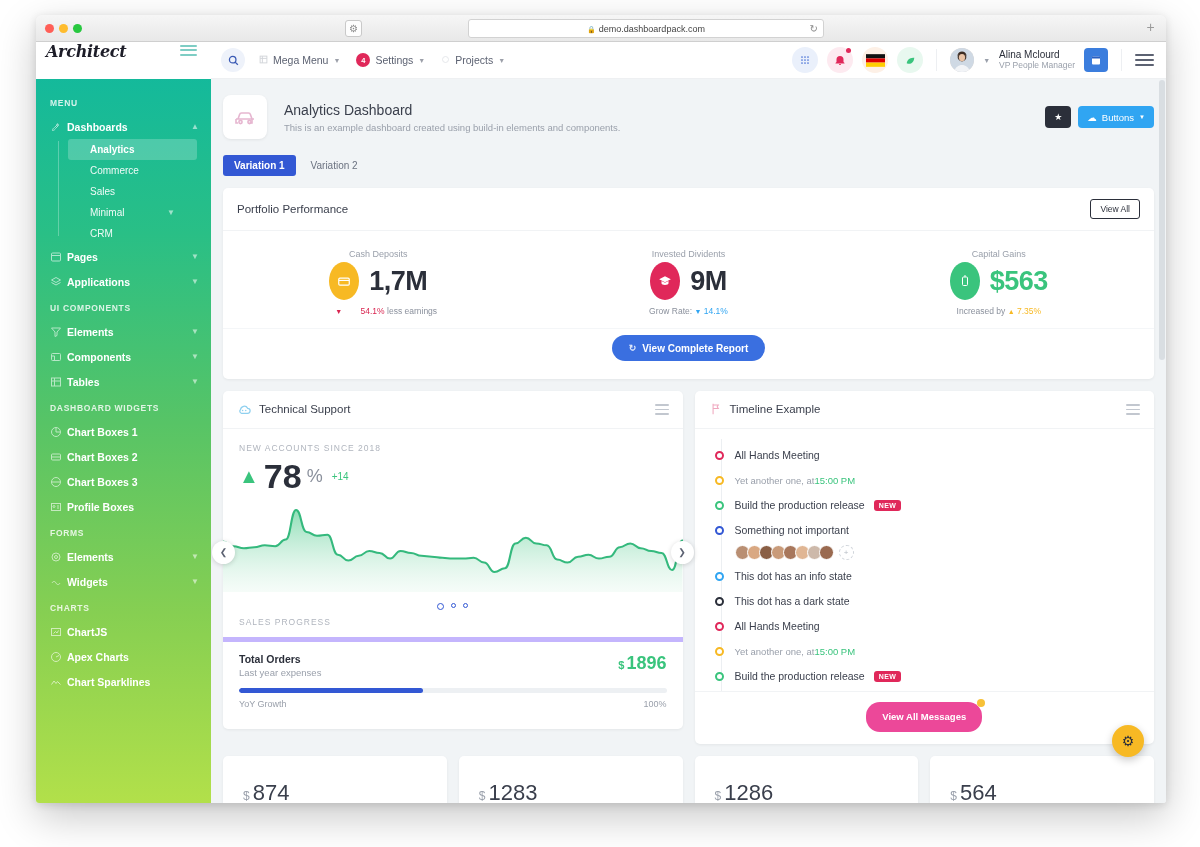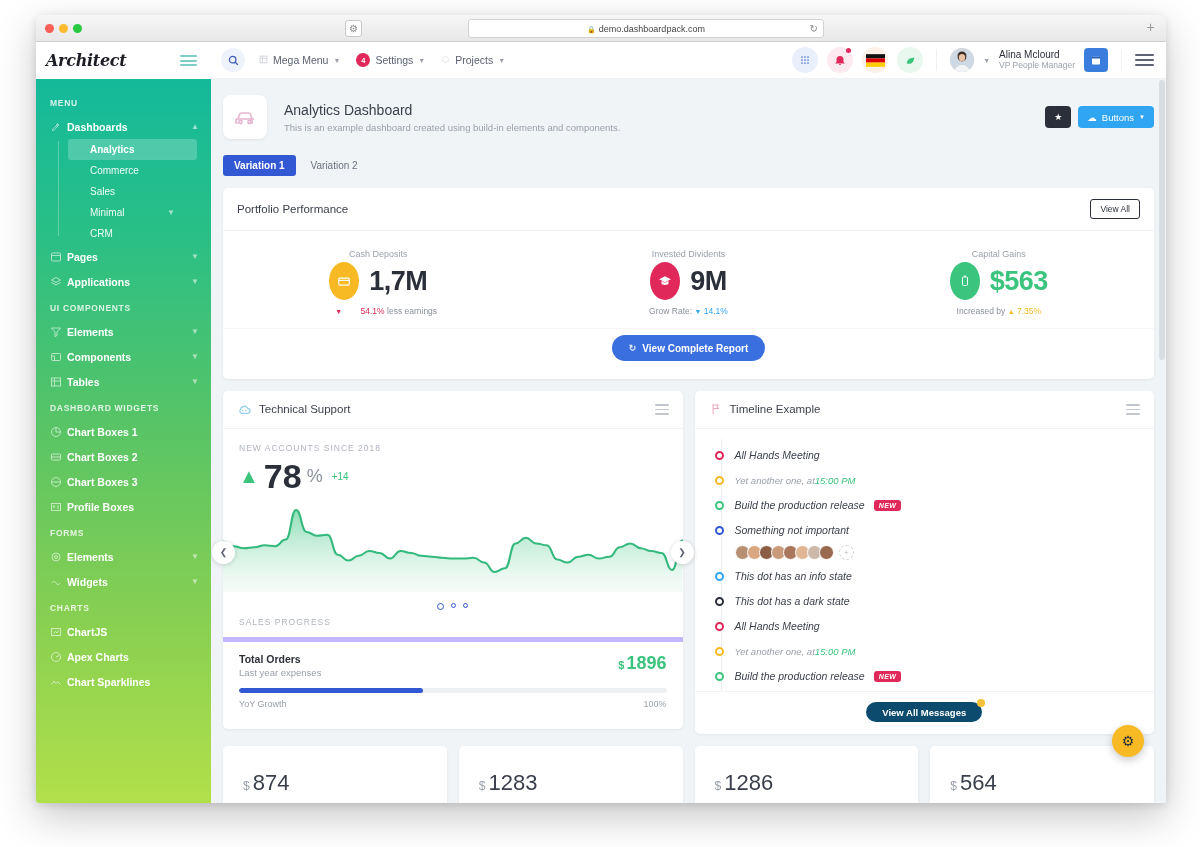--- a/index.html
+++ b/index.html
@@ -38,21 +38,21 @@
 
   .viewport{ position:relative; height:761px; background:#f1f4f6; overflow:hidden; }
 
   
   .sidebar{
     position:absolute; left:0; top:0; width:175px; height:761px;
     background:linear-gradient(180deg,#0fb8a0 0%, #29bf86 25%, #57c466 50%, #86cf52 75%, #b2e04a 100%);
     overflow:hidden;
   }
   .side-head{
-    height:37px; background:#fff; display:flex; align-items:center; justify-content:space-between;
+    height:37px; background:#fff; display:flex; align-items:flex-start; justify-content:space-between;
     padding:0 14px 0 10px;
   }
   .logo{ font-family:"DejaVu Serif", serif; font-style:italic; font-weight:700; font-size:16px; color:#1d1d28; letter-spacing:-.3px;}
   .burger-sm{ width:17px; }
   .burger-sm span{ display:block; height:2px; background:#7ecdc4; margin:2.5px 0; border-radius:2px;}
 
   .side-scroll{ padding:10px 0 20px; }
   .side-cap{ color:rgba(255,255,255,.82); font-size:8.5px; font-weight:700; letter-spacing:.7px; padding:9px 0 6px 14px; text-transform:uppercase;}
   .side-item{
     display:flex; align-items:center; height:25px; padding:0 12px 0 14px;
@@ -162,33 +162,33 @@
   .ord-t{ font-size:10.5px; font-weight:700; color:#2b2f3a;}
   .ord-s{ font-size:9.5px; color:#9aa0ab; margin-top:2px;}
   .ord-v{ margin-left:auto; font-size:18px; font-weight:700; color:#3ac47d;}
   .ord-v small{ font-size:11px; margin-right:2px;}
   .bar{ height:5px; background:#edf0f3; border-radius:3px; margin-top:10px; overflow:hidden;}
   .bar i{ display:block; height:100%; background:#3358d4; border-radius:3px;}
   .bar-lbls{ display:flex; margin-top:6px; font-size:9px; color:#9aa0ab;}
   .bar-lbls span:last-child{ margin-left:auto;}
 
   
-  .tl{ padding:14px 27px 0 20px; position:relative; height:262px; overflow:hidden;font-style:italic;}
+  .tl{ padding:14px 27px 0 20px; position:relative; height:262px; overflow:hidden;}
   .tl:before{ content:""; position:absolute; left:26px; top:10px; bottom:0; width:1.5px; background:#eceff2;}
   .tli{ display:flex; align-items:center; min-height:25px; position:relative; padding-left:20px;}
   .tdot{ position:absolute; left:0; top:8px; width:9px;height:9px;border-radius:50%;border:2px solid #999; background:#fff;}
   .tli .txt{ font-size:10.5px; color:#3a3f4c; }
   .tli.dim .txt{ font-size:9.5px; color:#9aa0ab; }
   .tli .tm{ color:#3ac47d; }
   .newbadge{ background:#e0285a;color:#fff;font-size:7px;font-weight:700;border-radius:3px;padding:2px 5px; margin-left:9px; letter-spacing:.4px;}
   .avs{ display:flex; padding:2px 0 4px 20px; }
   .avs .a{ width:15px;height:15px;border-radius:50%;margin-right:-3px; border:1.5px solid #fff;}
   .avs .plus{ width:15px;height:15px;border-radius:50%; border:1px dashed #cfd4da; margin-left:8px; color:#b6bcc4; font-size:8px; display:flex;align-items:center;justify-content:center;}
   .tl-foot{ border-top:1px solid #f1f3f5; padding:10px 0 12px 0; text-align:center; position:relative;}
-  .dark-pill{ background:#0c4a6e;color:#fff;border:none;border-radius:14px; height:20px; padding:0 16px; font-size:9.5px; font-weight:700; cursor:pointer; position:relative;}
+  .dark-pill{ background:#ec4899;color:#fff;border:none;border-radius:14px; height:30px; padding:0 16px; font-size:9.5px; font-weight:700; cursor:pointer; position:relative;}
   .pill-dot{ position:absolute; right:-3px; top:-3px; width:8px;height:8px;border-radius:50%;background:#f7c137;}
 
   .four{ display:flex; gap:12px; margin-top:12px;}
   .sbox{ flex:1; background:#fff; border-radius:5px; box-shadow:0 1px 3px rgba(0,0,0,.06); padding:24px 20px 10px 20px; height:105px; position:relative; overflow:hidden;}
   .sbox .v{ font-size:22px; color:#3a3f4c; }
   .sbox .v small{ font-size:12px; color:#9aa0ab; margin-right:3px;}
   .sbox .l{ font-size:9.5px; color:#9aa0ab; margin-top:5px;}
 
   .fab{ position:absolute; right:22px; bottom:46px; width:32px;height:32px;border-radius:50%;
         background:#f7b924; box-shadow:0 3px 9px rgba(0,0,0,.22); display:flex;align-items:center;justify-content:center;

